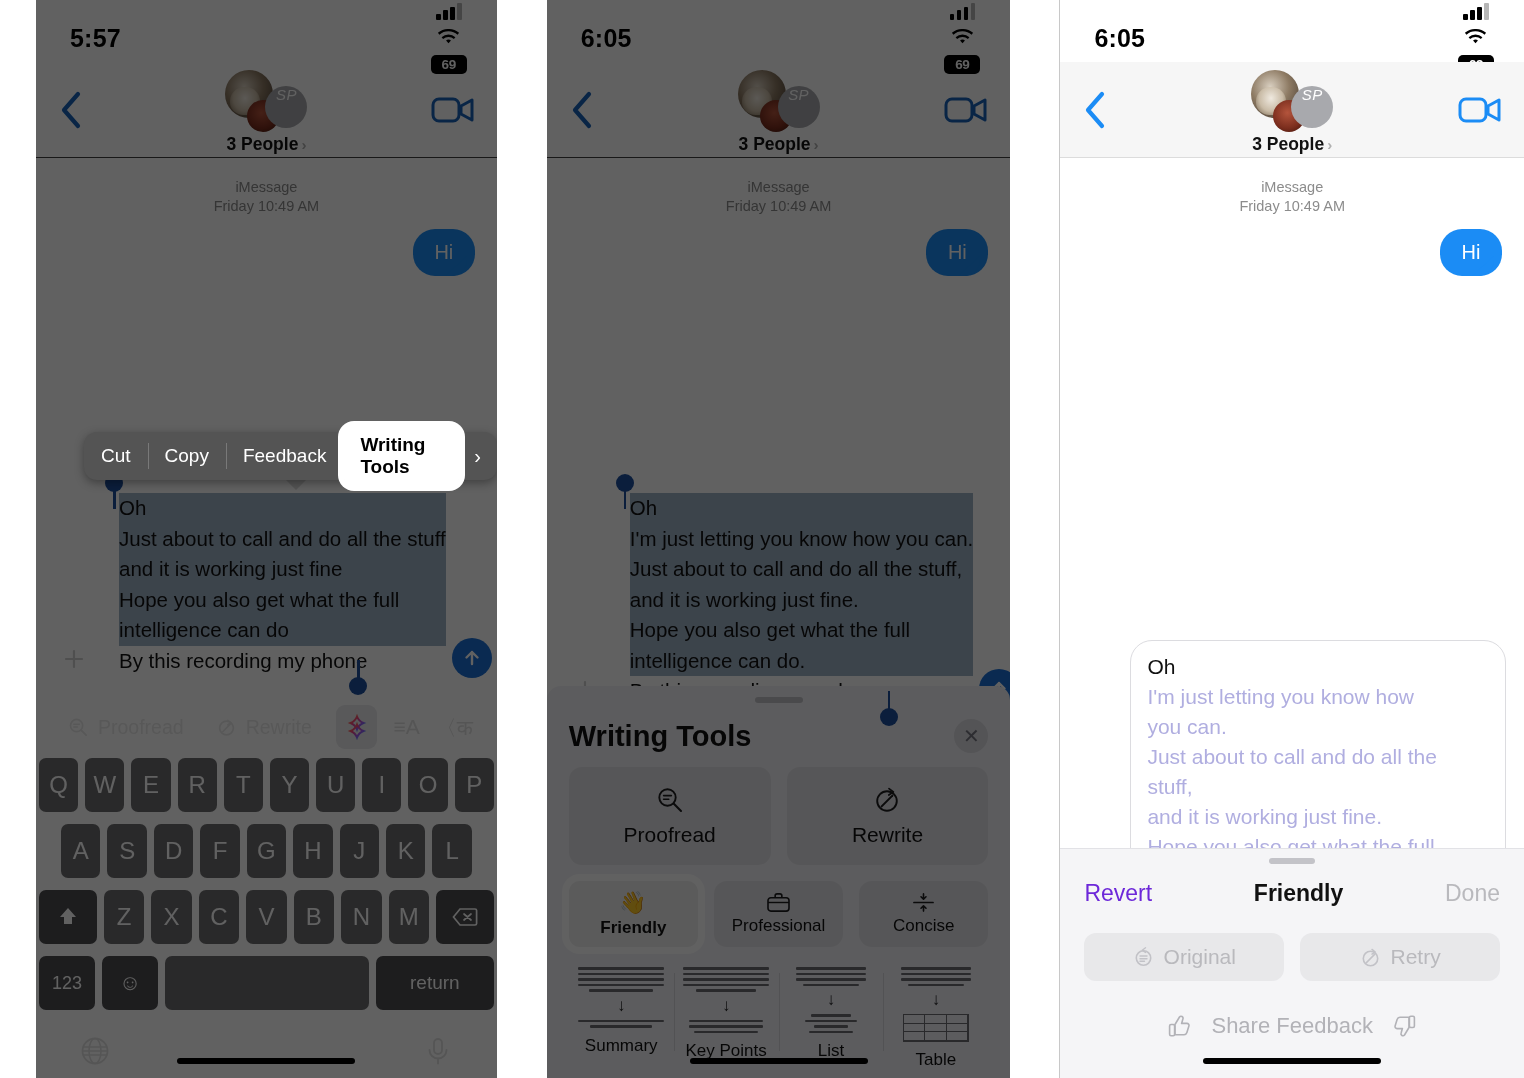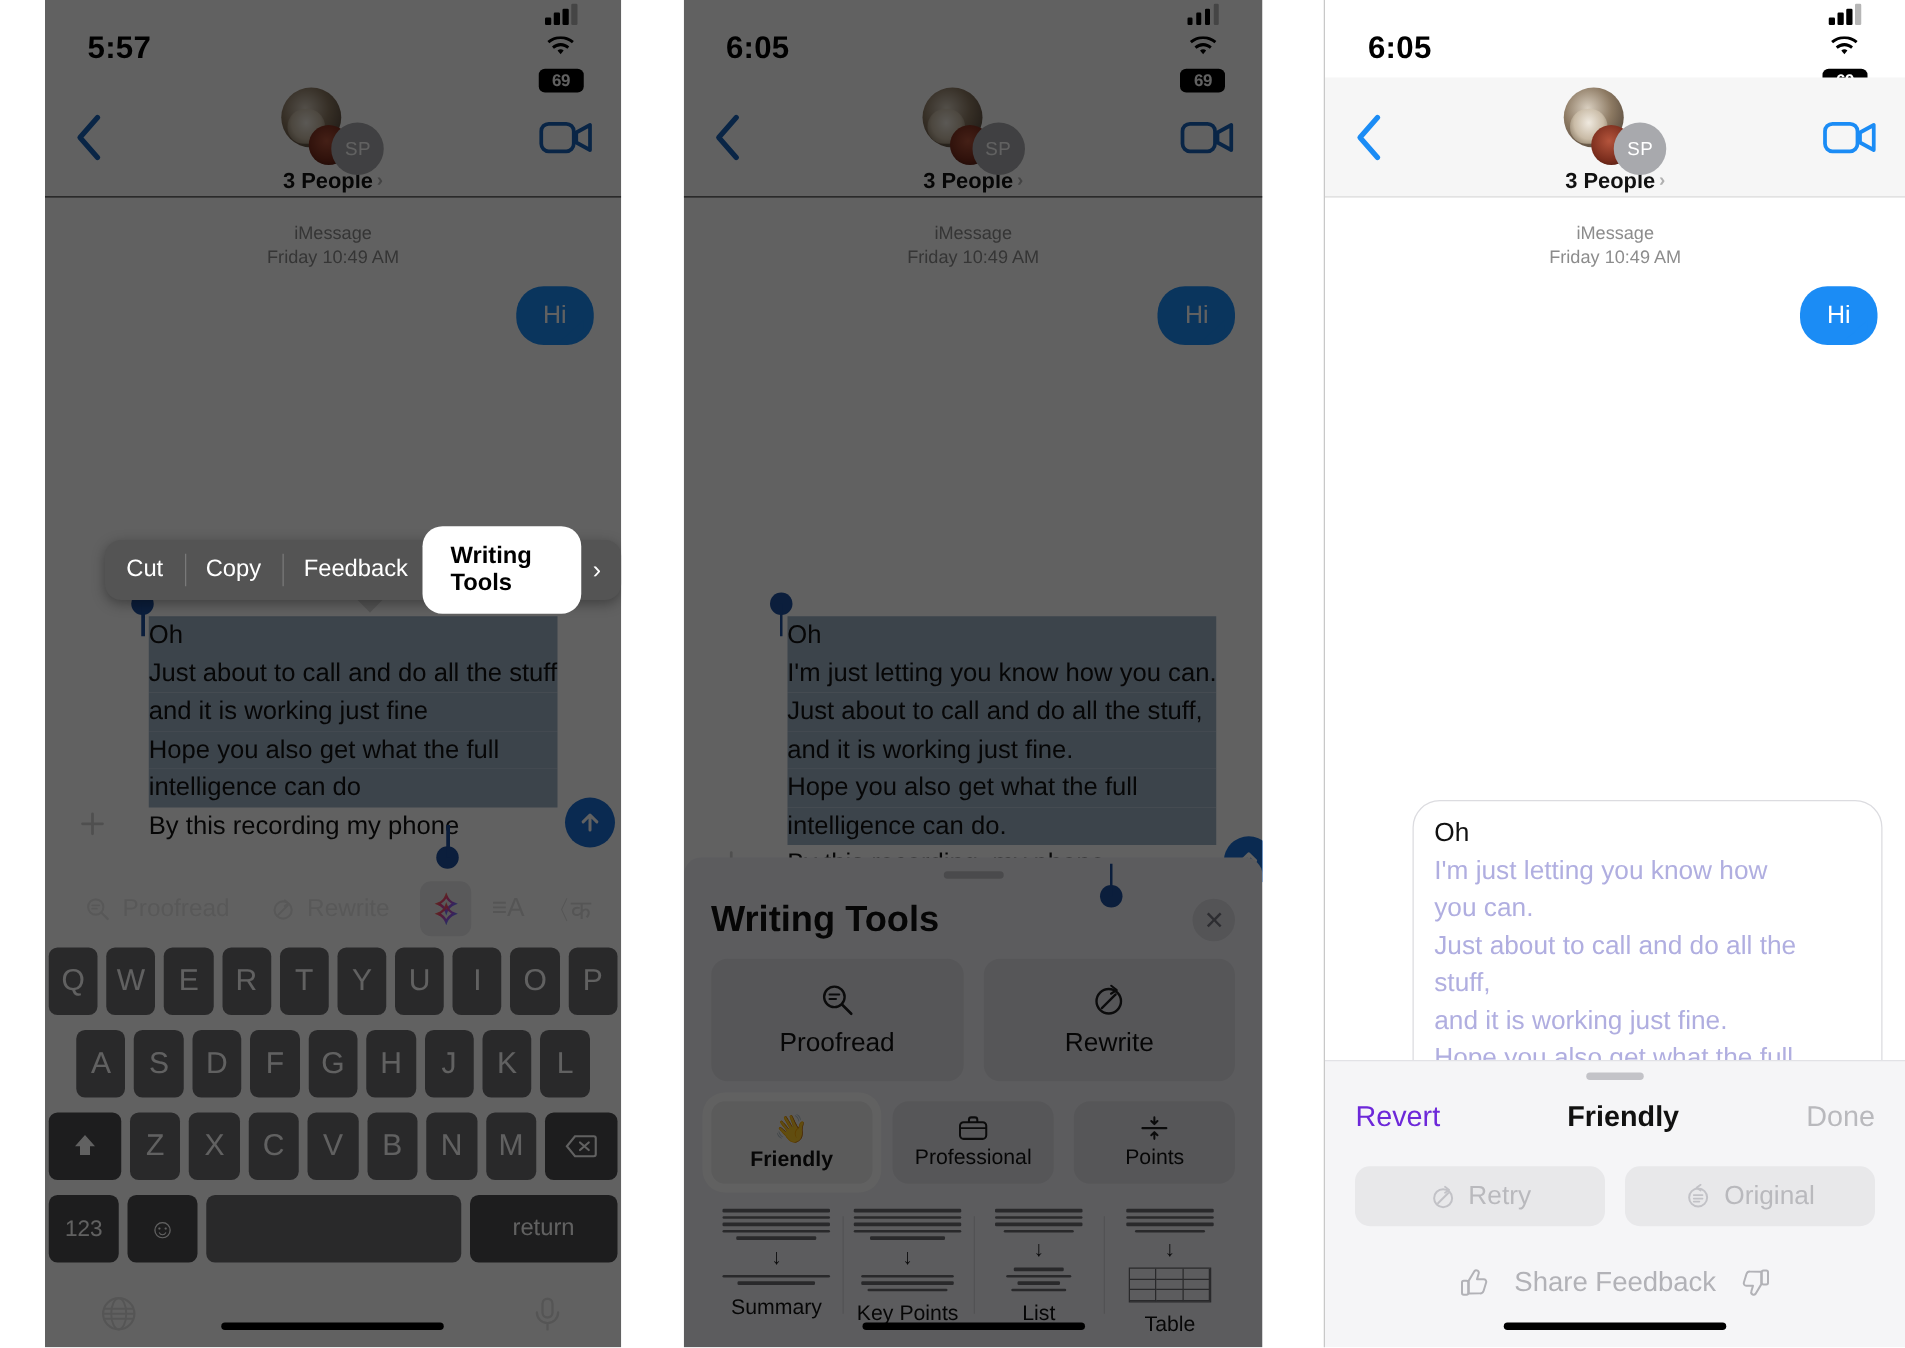--- a/index.html
+++ b/index.html
@@ -98,22 +98,22 @@
   .av1 { width: 48px; height: 48px; left: 0; top: 0;
     background: radial-gradient(circle at 40% 35%, #d9cfc0 0%, #8d7a63 45%, #3b3129 100%); }
   .av1::after{
     content:""; position:absolute; left:10%; top:35%; width:62%; height:58%;
     background: radial-gradient(ellipse at 50% 40%, #efe9df 0%, #c9bba6 55%, #6d5d47 100%);
     border-radius: 50% 50% 45% 45%;
   }
   .av2 { width: 32px; height: 32px; left: 22px; top: 30px;
     background: radial-gradient(circle at 45% 40%, #b4543c 0%, #7a2d1d 60%, #341008 100%); }
   .av3 {
-    width: 42px; height: 42px; right: 0; top: 28px;
-    background: #a8a9ad; display:flex; align-items:center; justify-content:center;
+    width: 42px; height: 42px; right: 0; top: 16px;
+    background: #a8a9ad; display:flex; justify-content:center;font-style:italic;
   }
   .av3 span { color:#fff; font-size: 15px; font-weight: 500; letter-spacing: 0.3px; }
   .nav-title {
     margin-top: 2px;
     font-size: 17.5px; font-weight: bold; color: #111;
     display:flex; align-items:center; gap: 3px; white-space: nowrap;
   }
   .nav-title .chev { color:#b0b0b0; font-size: 15px; font-weight: 600; }
 
   
@@ -707,21 +707,21 @@
           <span class="lbl">Professional</span>
         </div>
         <div class="wt-chip">
           <span class="glyph">
             <svg viewBox="0 0 26 22" style="width:25px;height:21px;display:block">
                 <path d="M13 2v5M10.4 5l2.6 2.6L15.6 5" fill="none" stroke="#1d1d1f" stroke-width="1.7" stroke-linecap="round" stroke-linejoin="round"></path>
                 <path d="M3 11h20" stroke="#1d1d1f" stroke-width="1.8" stroke-linecap="round"></path>
                 <path d="M13 20v-5M10.4 17l2.6-2.6L15.6 17" fill="none" stroke="#1d1d1f" stroke-width="1.7" stroke-linecap="round" stroke-linejoin="round"></path>
               </svg>
           </span>
-          <span class="lbl">Points</span>
+          <span class="lbl">Concise</span>
         </div>
       </div>
 
       <div class="wt-grid4">
         <div class="wt-sum">
           <div class="mini">
             <div class="ln" style="width:86px"></div>
               <div class="ln" style="width:86px"></div>
             <div class="ln" style="width:86px"></div>
               <div class="ln" style="width:86px"></div>
@@ -875,37 +875,37 @@
       <div class="res-grab"></div>
       <div class="res-head">
         <div class="revert">Revert</div>
         <div class="mode">Friendly</div>
         <div class="done">Done</div>
       </div>
       <div class="res-actions">
         <div class="res-btn">
           <span>
             <svg viewBox="0 0 21 21">
+                <circle cx="10.5" cy="11" r="7.2" fill="none" stroke="#c2c2c7" stroke-width="1.6"></circle>
+                <path d="M7 9h7M7 11.8h7M7 14.2h4.5" stroke="#c2c2c7" stroke-width="1.4" stroke-linecap="round"></path>
+                <path d="M12.5 0.8 9.2 3.2l3.3 2.2" fill="none" stroke="#c2c2c7" stroke-width="1.4" stroke-linecap="round" stroke-linejoin="round"></path>
+              </svg>
+          </span>
+          <span>Original</span>
+        </div>
+        <div class="res-btn">
+          <span>
+            <svg viewBox="0 0 21 21">
                 <circle cx="10.5" cy="11.5" r="7.2" fill="none" stroke="#c2c2c7" stroke-width="1.6"></circle>
                 <path d="M6.4 15.6 14.6 7.4" stroke="#c2c2c7" stroke-width="1.5" stroke-linecap="round"></path>
                 <path d="M12 2.4 15.3 5l-3.3 2.2" fill="none" stroke="#c2c2c7" stroke-width="1.4" stroke-linecap="round" stroke-linejoin="round"></path>
               </svg>
           </span>
           <span>Retry</span>
         </div>
-        <div class="res-btn">
-          <span>
-            <svg viewBox="0 0 21 21">
-                <circle cx="10.5" cy="11" r="7.2" fill="none" stroke="#c2c2c7" stroke-width="1.6"></circle>
-                <path d="M7 9h7M7 11.8h7M7 14.2h4.5" stroke="#c2c2c7" stroke-width="1.4" stroke-linecap="round"></path>
-                <path d="M12.5 0.8 9.2 3.2l3.3 2.2" fill="none" stroke="#c2c2c7" stroke-width="1.4" stroke-linecap="round" stroke-linejoin="round"></path>
-              </svg>
-          </span>
-          <span>Original</span>
-        </div>
       </div>
       <div class="res-feedback">
         <span>
           <svg viewBox="0 0 26 26">
               <path d="M8 11.5 12.5 4a2 2 0 0 1 3.4 2l-1.3 4.4h5.4a2 2 0 0 1 1.9 2.6l-2 6.6a3 3 0 0 1-2.9 2.1H8z" fill="none" stroke="#b2b2b7" stroke-width="1.6" stroke-linejoin="round"></path>
               <rect x="2.6" y="11.5" width="5" height="11.2" rx="1.4" fill="none" stroke="#b2b2b7" stroke-width="1.6"></rect>
             </svg>
         </span>
         <span>Share Feedback</span>
         <span>

